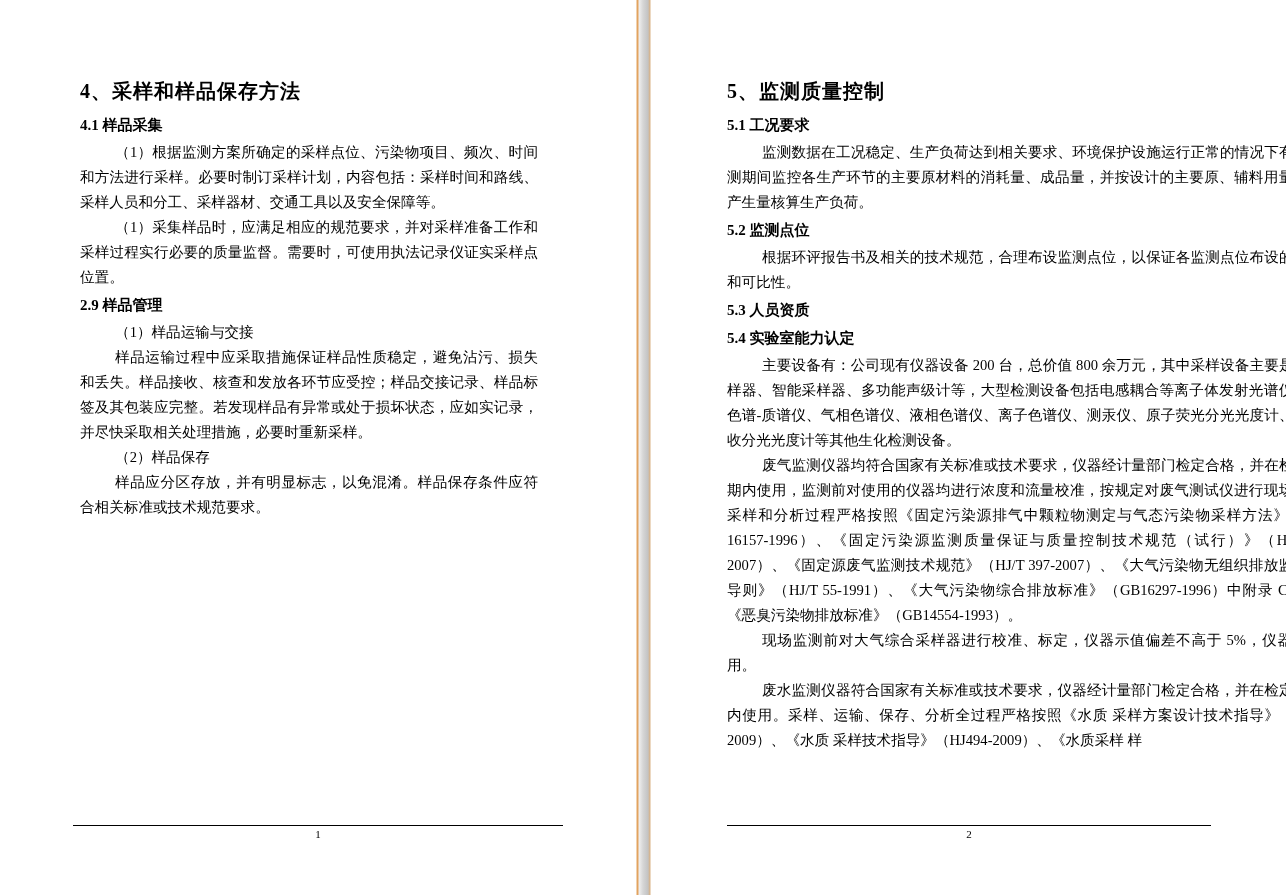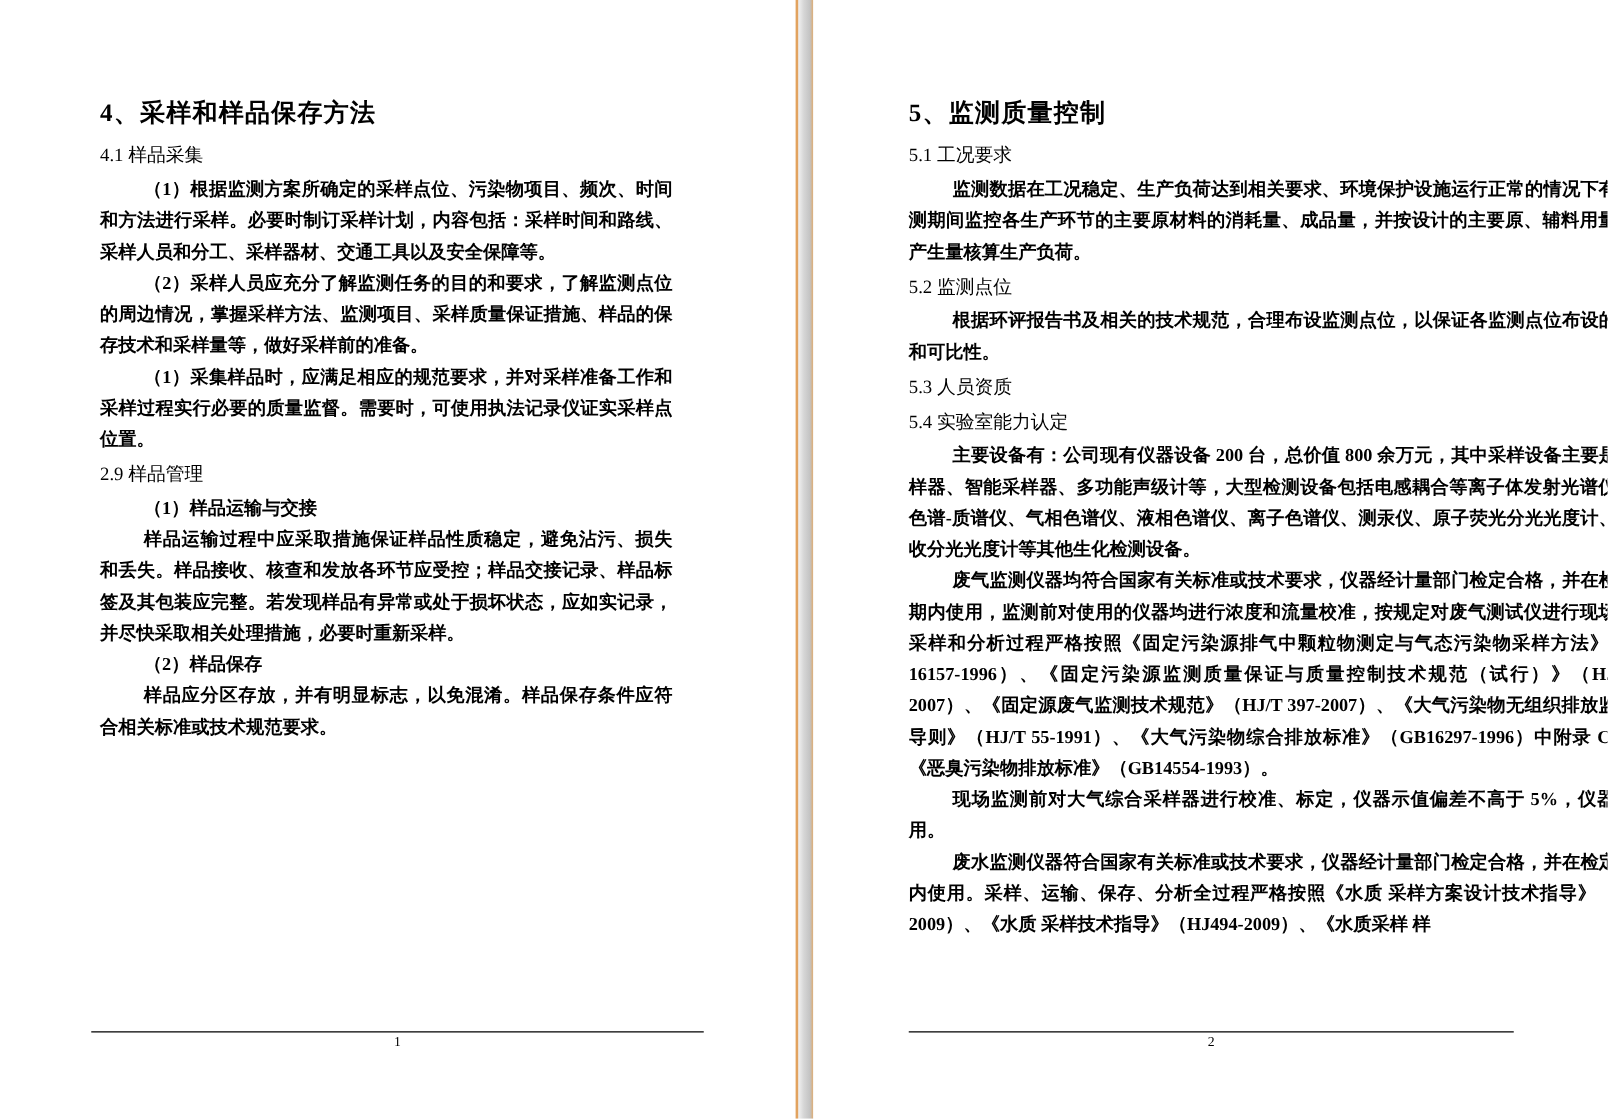--- a/index.html
+++ b/index.html
@@ -43,31 +43,30 @@
 
   .doc-h1 {
     font-size: 20px;
     font-weight: bold;
     line-height: 26px;
     margin: 0 0 9px 0;
     letter-spacing: 1px;
   }
   .doc-h2 {
     font-size: 15px;
-    font-weight: normal;
+    font-weight: bold;
     line-height: 25px;
     margin: 3px 0 2px 0;
   }
   .doc-p {
     font-size: 14.6px;
     line-height: 25px;
     margin: 0;
     text-align: justify;
     text-indent: 2.4em;
-    font-weight: bold;
   }
 
   .footer-rule {
     position: absolute;
     top: 825px;
     height: 0;
     border-top: 1.5px solid #000000;
   }
   .footer-rule-left  { left: 73px; width: 490px; }
   .footer-rule-right { left: 76px; width: 484px; }
@@ -84,21 +83,20 @@
 </style>
 </head>
 <body>
 
 <div class="page page-left">
   <div class="content-left">
     <h1 class="doc-h1">4、采样和样品保存方法</h1>
 
     <h2 class="doc-h2">4.1 样品采集</h2>
     <p class="doc-p">（1）根据监测方案所确定的采样点位、污染物项目、频次、时间和方法进行采样。必要时制订采样计划，内容包括：采样时间和路线、采样人员和分工、采样器材、交通工具以及安全保障等。</p>
-    <p class="doc-p">（2）采样人员应充分了解监测任务的目的和要求，了解监测点位的周边情况，掌握采样方法、监测项目、采样质量保证措施、样品的保存技术和采样量等，做好采样前的准备。</p>
     <p class="doc-p">（1）采集样品时，应满足相应的规范要求，并对采样准备工作和采样过程实行必要的质量监督。需要时，可使用执法记录仪证实采样点位置。</p>
 
     <h2 class="doc-h2">2.9 样品管理</h2>
     <p class="doc-p">（1）样品运输与交接</p>
     <p class="doc-p">样品运输过程中应采取措施保证样品性质稳定，避免沾污、损失和丢失。样品接收、核查和发放各环节应受控；样品交接记录、样品标签及其包装应完整。若发现样品有异常或处于损坏状态，应如实记录，并尽快采取相关处理措施，必要时重新采样。</p>
     <p class="doc-p">（2）样品保存</p>
     <p class="doc-p">样品应分区存放，并有明显标志，以免混淆。样品保存条件应符合相关标准或技术规范要求。</p>
   </div>
 
   <div class="footer-rule footer-rule-left"></div>

